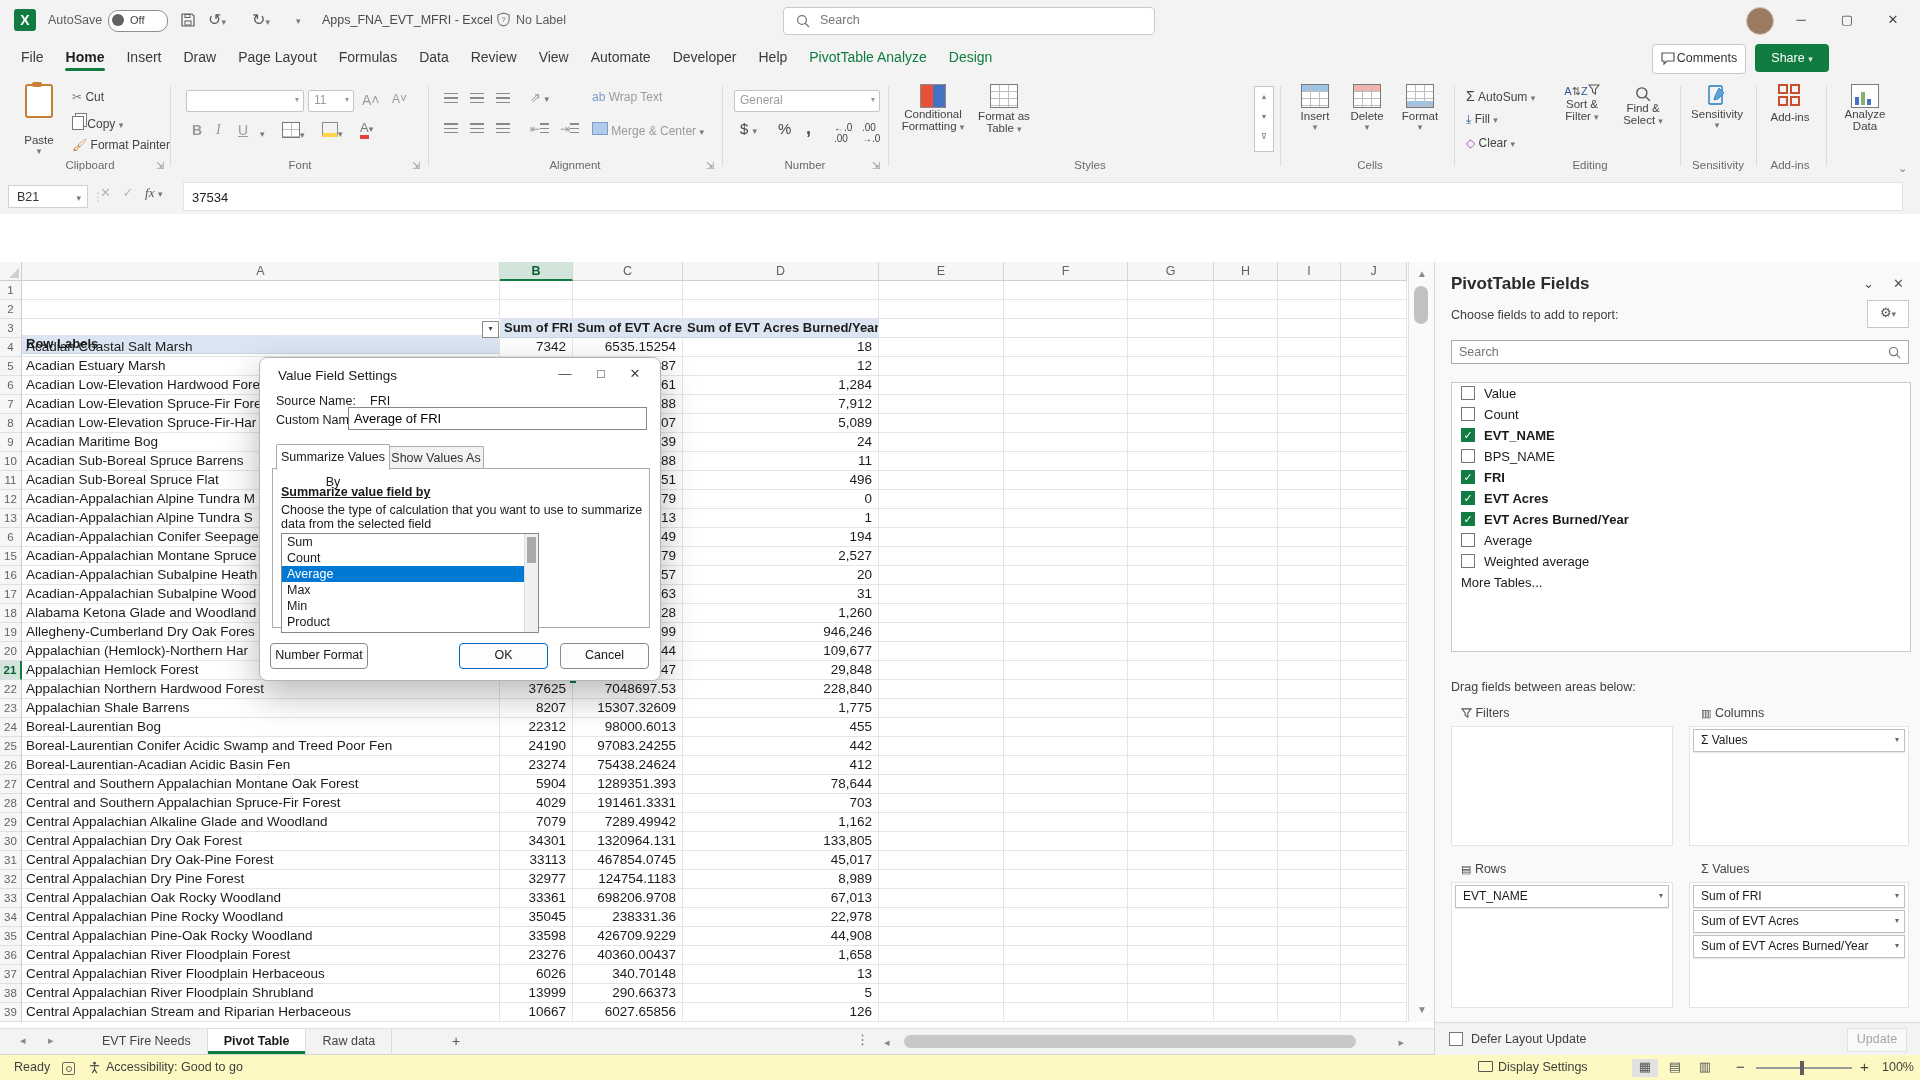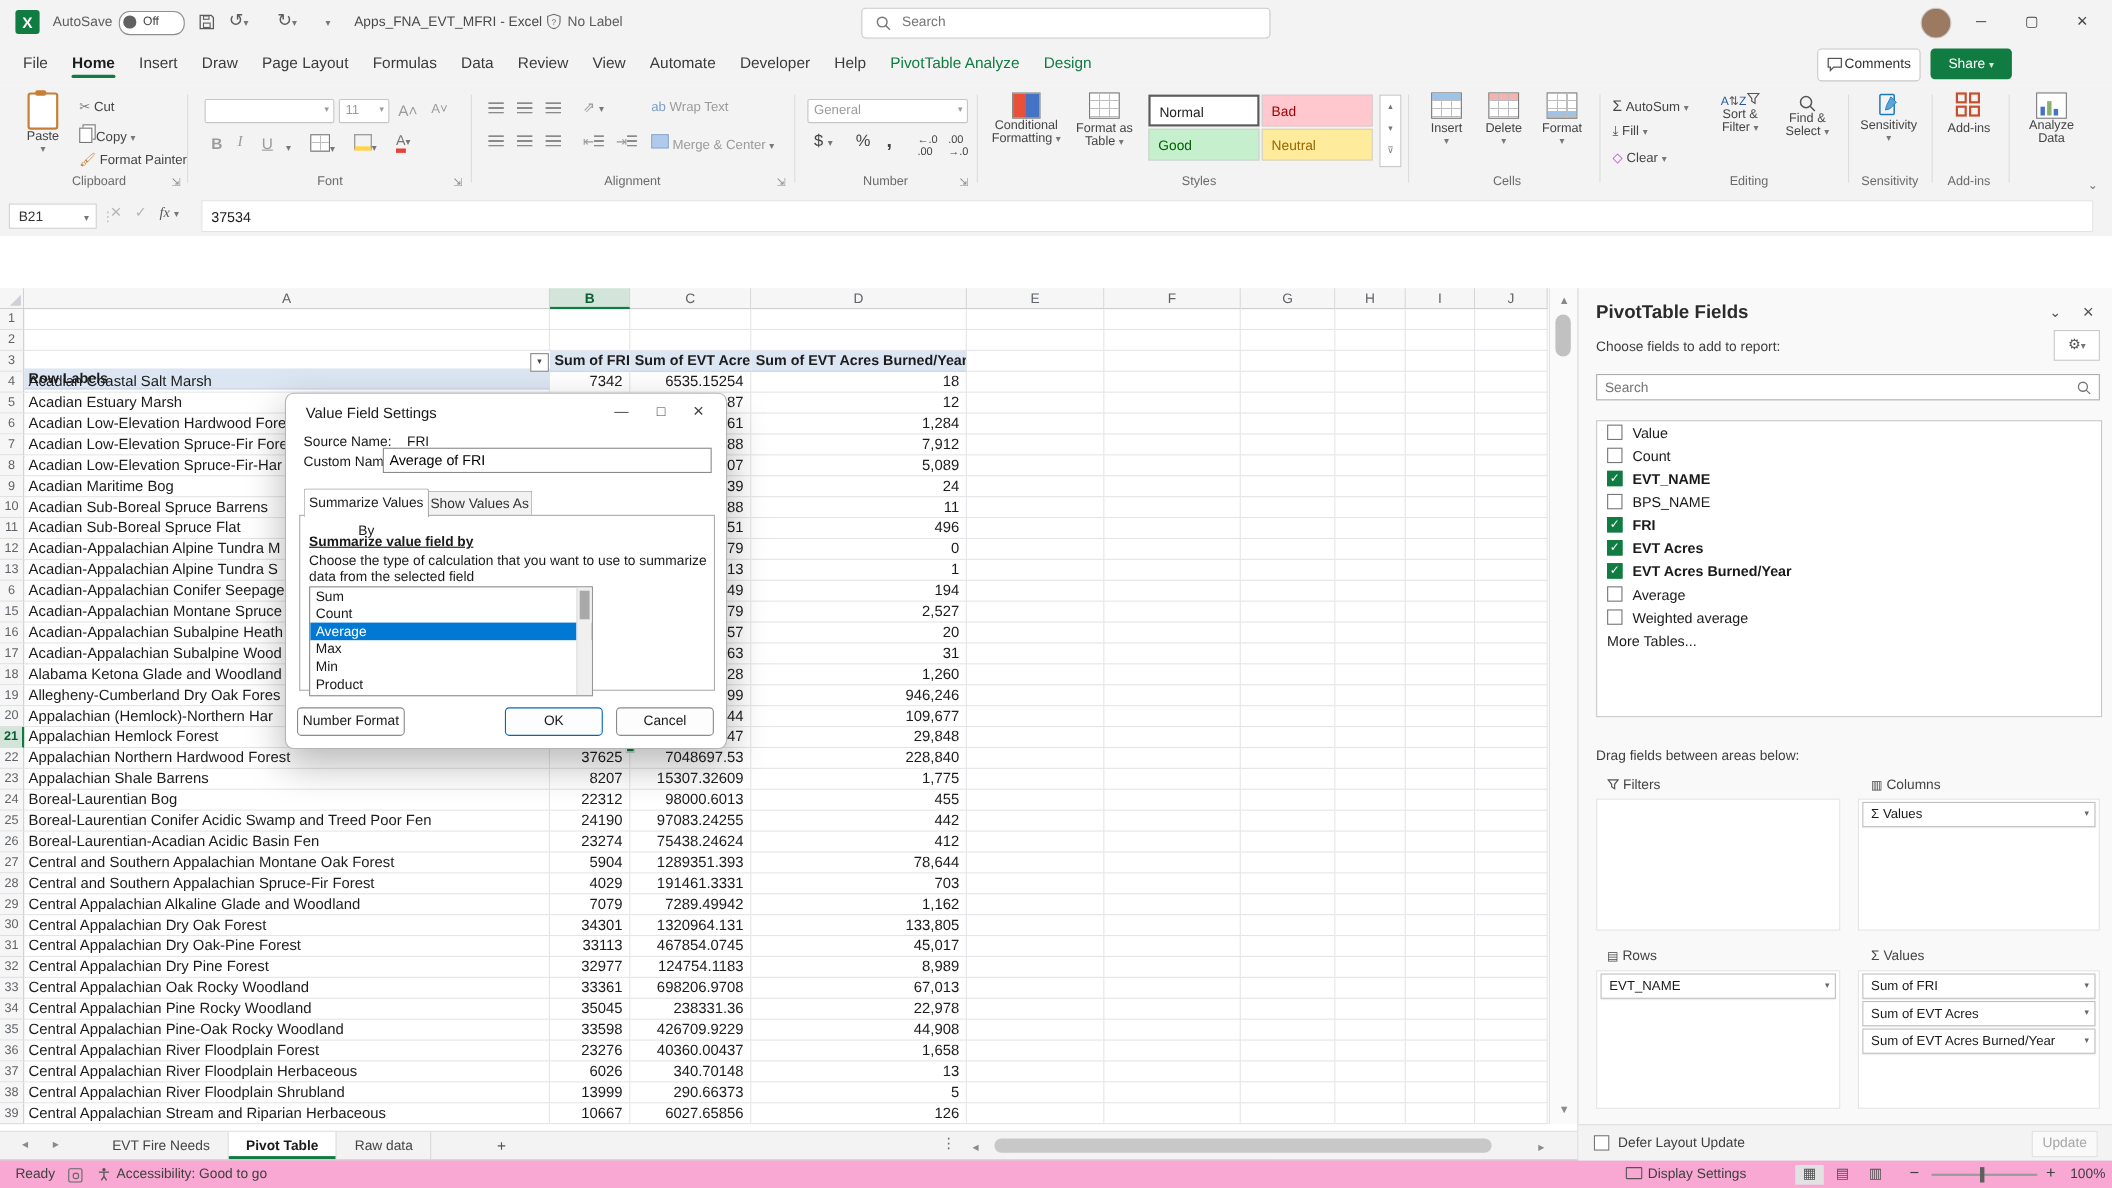--- a/index.html
+++ b/index.html
@@ -133,21 +133,21 @@
   .navarr{position:absolute;top:5px;font-size:11px;color:#8a8a8a;}
   #stabs{position:absolute;left:86px;top:0;display:flex;height:25px;}
   .stab{padding:0 16px;font-size:12.5px;color:#444;line-height:25px;border-right:1px solid #dadada;position:relative;}
   .stab.active{background:#fff;font-weight:bold;color:#1a1a1a;}
   .stab.active::after{content:"";position:absolute;left:0;right:0;bottom:0;height:3px;background:#107C41;}
   #addsheet{position:absolute;left:446px;top:3px;width:20px;height:20px;border-radius:50%;font-size:14px;color:#555;text-align:center;line-height:19px;}
   #hscroll{position:absolute;left:884px;top:4px;width:520px;height:17px;}
   #hthumb{position:absolute;left:20px;top:2px;width:452px;height:13px;background:#c8c8c8;border-radius:7px;}
 
   
-  #statusbar{left:0;top:1054px;width:1920px;height:26px;background:#f9a8d4;border-top:1px solid #d6d6d6;box-sizing:border-box;font-size:12.5px;color:#3f3f3f;}
+  #statusbar{left:0;top:1054px;width:1920px;height:26px;background:#fef9c3;border-top:1px solid #d6d6d6;box-sizing:border-box;font-size:12.5px;color:#3f3f3f;}
   .sbitem{position:absolute;top:5px;}
   .viewic{position:absolute;top:4px;width:26px;height:18px;text-align:center;font-size:13px;color:#555;}
   #zoomtrack{position:absolute;left:1756px;top:12px;width:96px;height:2px;background:#9a9a9a;}
   #zoomthumb{position:absolute;left:1800px;top:6px;width:4px;height:14px;background:#5f5f5f;}
 
   svg{display:block;}
 </style>
 </head>
 <body>
 
@@ -219,21 +219,21 @@
       <span class="chev" style="color:#d7ead9;">▾</span>
     </div>
   </div>
 
   <div id="ribbon" class="abs">
 
     <div class="rbtn-big" style="left:16px;width:46px;">
       <div style="width:24px;height:30px;margin:0 auto;border:2px solid #c77f35;border-radius:3px;position:relative;background:#fff;">
         <div style="position:absolute;left:5px;top:-4px;width:10px;height:5px;background:#c77f35;border-radius:2px;"></div>
       </div>
-      <div style="margin-top:0;">Paste</div>
+      <div style="margin-top:16px;">Paste</div>
       <div class="chev">▾</div>
     </div>
     <div class="rbtn-sm" style="left:72px;top:12px;"><span style="color:#777;">✂</span> <span>Cut</span></div>
     <div class="rbtn-sm" style="left:72px;top:36px;"><span style="display:inline-block;width:10px;height:12px;border:1px solid #777;position:relative;top:2px;background:#fff;box-shadow:3px -3px 0 -1px #fff,3px -3px 0 0 #777;"></span> <span>Copy</span> <span class="chev">▾</span></div>
     <div class="rbtn-sm" style="left:72px;top:60px;"><span style="color:#c77f35;">🖌</span> <span>Format Painter</span></div>
     <div class="glabel" style="left:30px;width:120px;">Clipboard</div>
     <div class="launch" style="left:156px;">⇲</div>
     <div class="gdiv" style="left:170px;"></div>
 
     <div class="combo" style="left:186px;top:12px;width:118px;height:22px;">
@@ -281,26 +281,20 @@
     <div class="rbtn-big" style="left:900px;width:66px;">
       <span class="cfsq"></span>
       <div>Conditional</div>
       <div><span>Formatting</span> <span class="chev">▾</span></div>
     </div>
     <div class="rbtn-big" style="left:972px;width:64px;">
       <span class="icon-grid"></span>
       <div>Format as</div>
       <div><span>Table</span> <span class="chev">▾</span></div>
     </div>
-    <div class="sgwrap">
-        <div class="sg normal">Normal</div>
-        <div class="sg bad">Bad</div>
-        <div class="sg good">Good</div>
-        <div class="sg neutral">Neutral</div>
-      </div>
     <div class="abs" style="left:1254px;top:8px;width:18px;height:64px;border:1px solid #c6c6c6;background:#fff;text-align:center;font-size:8px;color:#777;line-height:20px;">▴<br>▾<br>⊽</div>
     <div class="glabel" style="left:1030px;width:120px;">Styles</div>
     <div class="gdiv" style="left:1280px;"></div>
 
     <div class="rbtn-big" style="left:1292px;width:46px;">
       <span class="icon-grid" style="box-shadow:inset 0 6px 0 #9dc3e6;"></span>
       <div>Insert</div><div class="chev">▾</div>
     </div>
     <div class="rbtn-big" style="left:1344px;width:46px;">
       <span class="icon-grid" style="box-shadow:inset 0 6px 0 #f4b3ae;"></span>

